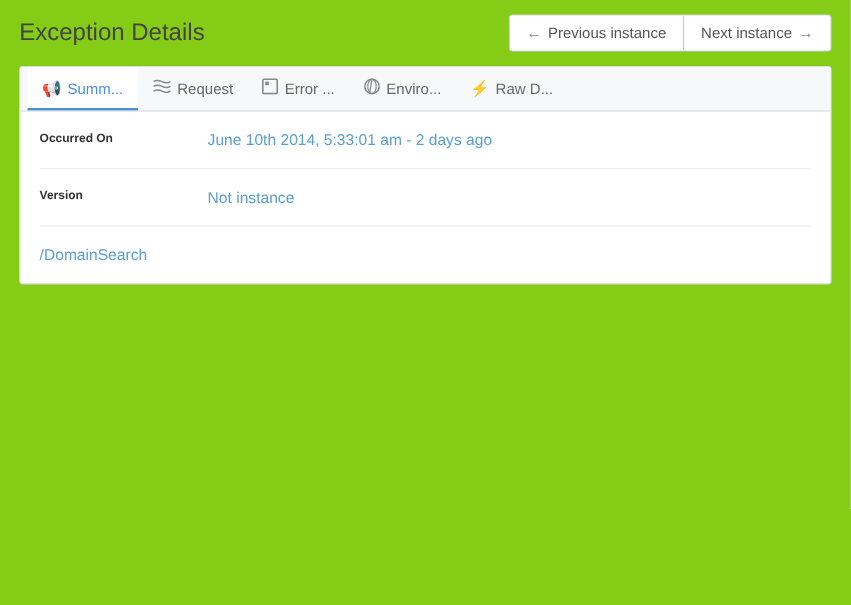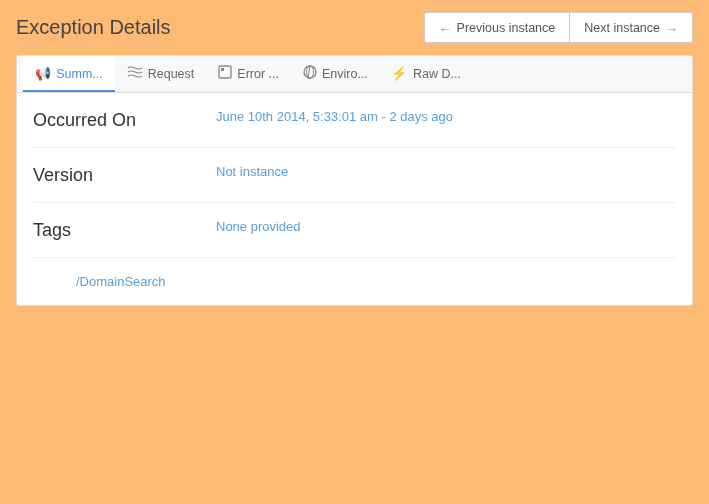--- a/index.html
+++ b/index.html
@@ -6,21 +6,21 @@
     body {
       font-family: 'Segoe UI', Arial, sans-serif;
       background: #f0f2f5;
       font-size: 13px;
       color: #333;
     }
 
     .page-container {
       width: 709px;
       min-height: 504px;
-      background: #fdba74;
+      background: #84cc16;
       padding: 12px 16px 32px 16px;
     }
 
     .header-row {
       display: flex;
       align-items: center;
       justify-content: space-between;
       margin-bottom: 12px;
     }
 
@@ -108,30 +108,29 @@
       padding: 16px 0;
       border-bottom: 1px solid #eee;
     }
     .detail-row:last-child {
       border-bottom: none;
     }
 
     .detail-label {
       width: 140px;
       min-width: 140px;
-      font-weight: 400;
+      font-weight: 700;
       color: #333;
-      font-size: 18px;
+      font-size: 10px;
       padding-top: 1px;
     }
 
     .detail-value {
       color: #5a9fd4;
       font-size: 13px;
-      margin-left: 43px;
     }
   </style>
 </head>
 <body>
 
 <div class="page-container">
 
   <div class="header-row">
     <h1 class="page-title">Exception Details</h1>
 
@@ -200,24 +199,20 @@
         <span class="detail-label">Occurred On</span>
         <span class="detail-value">June 10th 2014, 5:33:01 am - 2 days ago</span>
       </div>
 
 
       <div class="detail-row">
         <span class="detail-label">Version</span>
         <span class="detail-value">Not instance</span>
       </div>
 
-      <div class="detail-row">
-        <span class="detail-label">Tags</span>
-        <span class="detail-value">None provided</span>
-      </div>
 
 
       <div class="detail-row">
         <span class="detail-value">/DomainSearch</span>
       </div>
 
 
     </div>
   </div>
 </div>

